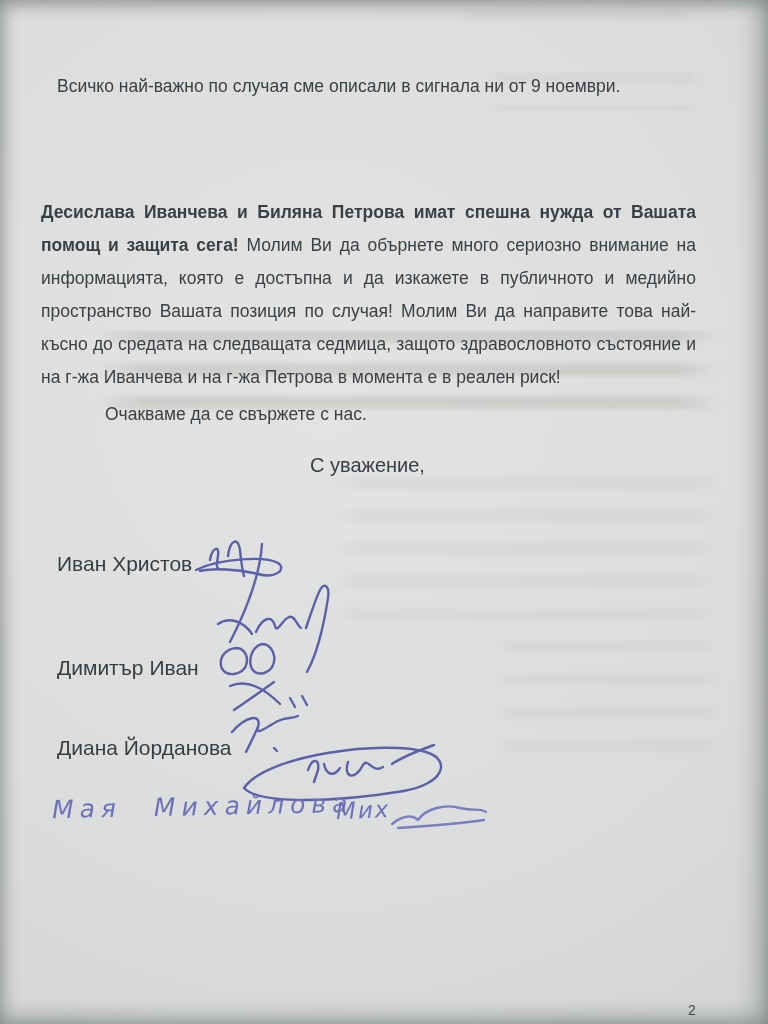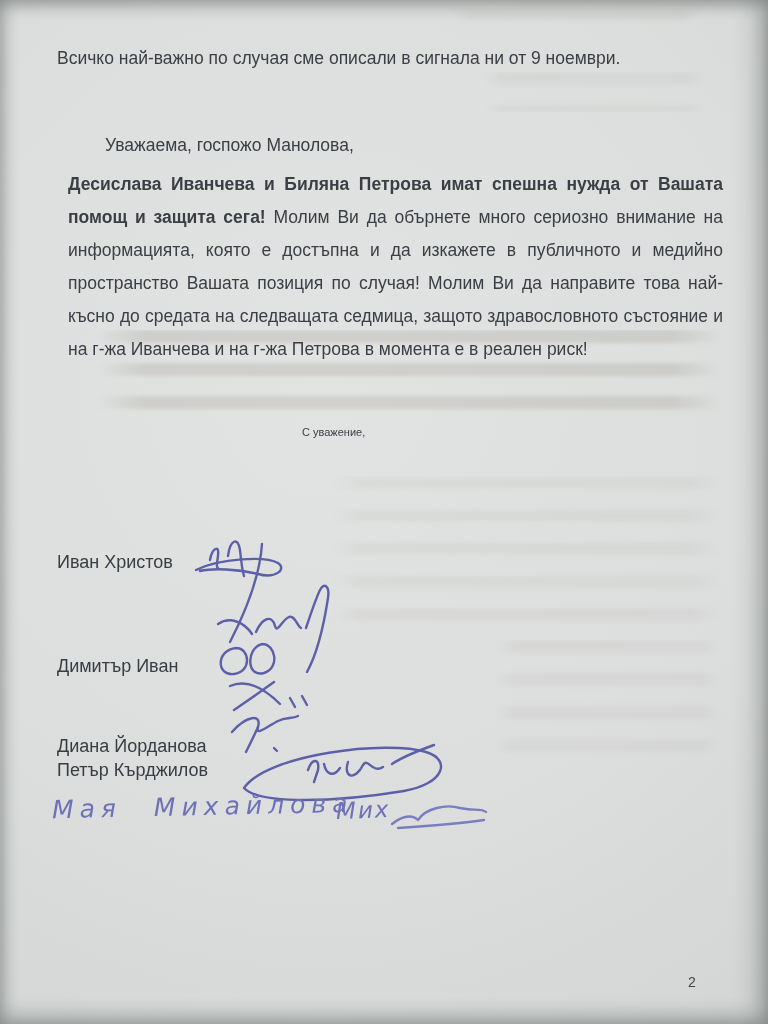--- a/index.html
+++ b/index.html
@@ -7,31 +7,31 @@
     width:768px;height:1024px;overflow:hidden;
     font-family:"Liberation Sans",sans-serif;
     background:#b8bbba;
   }
   .paper{
     position:relative;width:768px;height:1024px;
     background:
       radial-gradient(ellipse 120% 90% at 42% 38%, #e2e4e3 0%, #dcdedd 50%, #d2d5d4 85%, #c6c9c8 100%);
     box-shadow:inset 0 6px 14px rgba(60,65,63,.25), inset -14px 0 22px rgba(60,65,63,.22), inset 0 -10px 18px rgba(60,65,63,.18), inset 8px 0 14px rgba(60,65,63,.10);
   }
-  .txt{position:absolute;color:#3b3e44;}
+  .txt{position:absolute;color:#3b3e44;margin-top:28px;}
   .intro{left:57px;top:46px;width:660px;font-size:17.5px;line-height:25px;}
   .salutation{left:105px;top:135px;font-size:17.5px;}
   .bodypara{
-    left:68px;top:168px;width:655px;
+    left:41px;top:168px;width:655px;
     font-size:17.5px;line-height:33px;text-align:justify;
   }
   .bodypara .b{font-weight:bold;}
   .closing{left:105px;top:376px;font-size:17.5px;}
-  .valediction{left:302px;top:426px;font-size:11px;}
-  .name{position:absolute;left:57px;font-size:18px;color:#393c42;}
+  .valediction{left:310px;top:426px;font-size:20px;}
+  .name{position:absolute;left:57px;font-size:21px;color:#393c42;}
   .n1{top:552px;} .n2{top:604px;} .n3{top:656px;} .n4{top:736px;} .n5{top:760px;}
   .pagenum{left:688px;top:974px;font-size:14px;color:#44474d;}
   .sig{position:absolute;pointer-events:none;}
   .sig path{fill:none;stroke:#5c60a8;stroke-width:2.4;stroke-linecap:round;stroke-linejoin:round;}
   .sig.light path{stroke:#7a7ec0;}
   .handwritten{
     position:absolute;left:52px;top:792px;
     font-size:25px;font-style:italic;color:#6d71b8;
     letter-spacing:6px;word-spacing:18px;transform:rotate(-1.2deg);
     font-family:"DejaVu Sans",sans-serif;
@@ -64,31 +64,30 @@
 <div class="paper">
 
   <div class="bleed vfaint bd1"></div>
   <div class="bleed vfaint bd2"></div>
   <div class="bleed bd3"></div>
   <div class="bleed vfaint bd4"></div>
   <div class="bleed vfaint bd5"></div>
 
   <div class="txt intro">Всичко най-важно по случая сме описали в сигнала ни от 9 ноември.</div>
 
-  <div class="txt salutation">Уважаема, госпожо Манолова,</div>
 
   <div class="txt bodypara"><span class="b">Десислава Иванчева и Биляна Петрова имат спешна нужда от Вашата помощ и защита сега!</span><span> Молим Ви да обърнете много сериозно внимание на информацията, която е достъпна и да изкажете в публичното и медийно пространство Вашата позиция по случая! Молим Ви да направите това най-късно до средата на следващата седмица, защото здравословното състояние и на г-жа Иванчева и на г-жа Петрова в момента е в реален риск!</span></div>
 
+  <div class="txt closing">Очакваме да се свържете с нас.</div>
 
   <div class="txt valediction">С уважение,</div>
 
   <div class="name n1">Иван Христов</div>
   <div class="name n3">Димитър Иван</div>
   <div class="name n4">Диана Йорданова</div>
-  <div class="name n5">Петър Кърджилов</div>
 
   <svg class="sig" style="left:188px;top:516px;" width="115" height="135" viewBox="0 0 115 135">
     <path d="M22,44 C24,32 32,28 30,40 C29,47 28,51 30,52"></path>
     <path d="M40,40 C42,24 50,20 52,34 C53,44 54,54 56,60"></path>
     <path d="M8,54 C32,42 78,40 90,47 C99,53 88,63 70,58 C50,53 25,52 12,55"></path>
     <path d="M74,28 C72,58 58,95 42,126"></path>
     <path d="M30,108 C42,100 56,106 64,118"></path>
   </svg>
 
   <svg class="sig" style="left:246px;top:576px;" width="110" height="100" viewBox="0 0 110 100">

